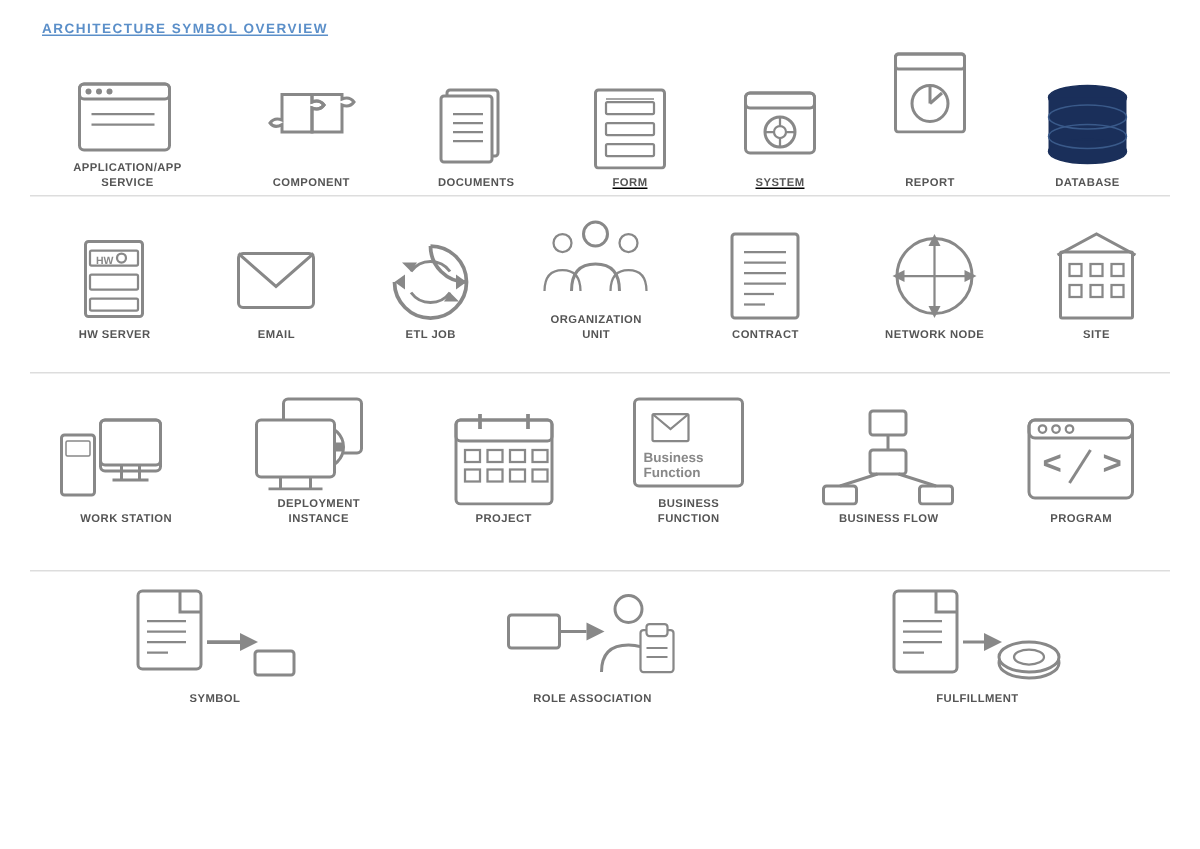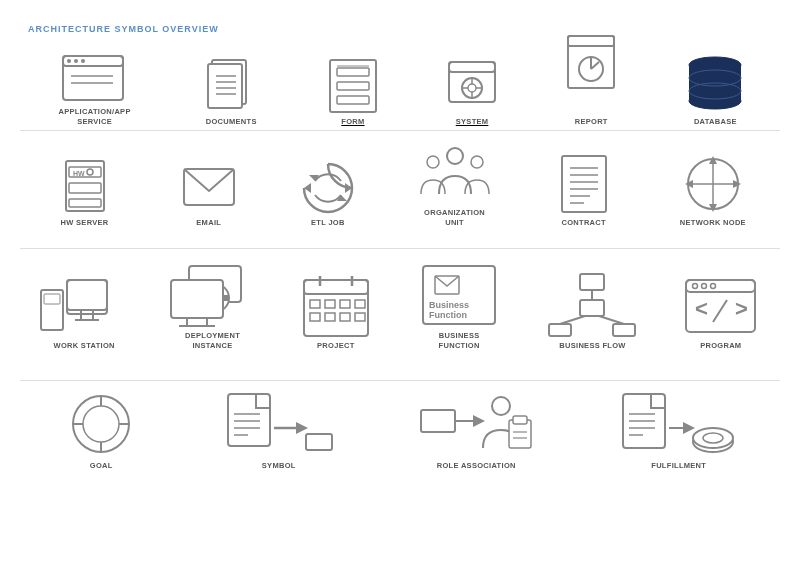--- a/index.html
+++ b/index.html
@@ -6,26 +6,27 @@
     body {
       background: #fff;
       font-family: Arial, sans-serif;
       width: 800px;
       height: 566px;
       overflow: hidden;
       position: relative;
     }
     .page-title {
       position: absolute;
-      top: 24px;
+      top: 14px;
       left: 28px;
       font-size: 9px;
       color: #5b8fc9;
       letter-spacing: 1px;
       font-weight: bold;
+      text-decoration: underline;
     }
     .symbol-item {
       display: flex;
       flex-direction: column;
       align-items: center;
       justify-content: flex-end;
       text-align: center;
       padding: 4px 2px 0 2px;
     }
     .symbol-label {
@@ -55,20 +56,28 @@
       <rect x="2" y="8" width="60" height="10" rx="3" ry="3" fill="none" stroke="#888" stroke-width="2"></rect>
       <circle cx="8" cy="13" r="2" fill="#888"></circle>
       <circle cx="15" cy="13" r="2" fill="#888"></circle>
       <circle cx="22" cy="13" r="2" fill="#888"></circle>
       <line x1="10" y1="28" x2="52" y2="28" stroke="#888" stroke-width="1.5"></line>
       <line x1="10" y1="35" x2="52" y2="35" stroke="#888" stroke-width="1.5"></line>
     </svg>
     <div class="symbol-label">APPLICATION/APP SERVICE</div>
   </div>
 
+  <div class="symbol-item" style="width:85px;">
+    <svg width="60" height="55" viewBox="0 0 60 55">
+
+      <path d="M10,5 L30,5 Q30,5 30,10 Q35,8 38,12 Q35,16 30,14 L30,30 L10,30 Q10,30 10,25 Q5,28 2,24 Q5,20 10,22 Z" fill="none" stroke="#888" stroke-width="2"></path>
+      <path d="M30,5 L50,5 Q50,5 50,8 Q55,6 58,10 Q55,14 50,12 L50,30 L30,30 L30,14 Q35,16 38,12 Q35,8 30,10 Z" fill="none" stroke="#888" stroke-width="2"></path>
+    </svg>
+    <div class="symbol-label">COMPONENT</div>
+  </div>
 
   <div class="symbol-item" style="width:75px;">
     <svg width="55" height="55" viewBox="0 0 55 55">
       <rect x="8" y="2" width="34" height="44" rx="2" fill="none" stroke="#888" stroke-width="2"></rect>
       <rect x="4" y="6" width="34" height="44" rx="2" fill="white" stroke="#888" stroke-width="2"></rect>
       <line x1="12" y1="18" x2="32" y2="18" stroke="#888" stroke-width="1.5"></line>
       <line x1="12" y1="24" x2="32" y2="24" stroke="#888" stroke-width="1.5"></line>
       <line x1="12" y1="30" x2="32" y2="30" stroke="#888" stroke-width="1.5"></line>
       <line x1="12" y1="36" x2="32" y2="36" stroke="#888" stroke-width="1.5"></line>
     </svg>
@@ -197,20 +206,36 @@
       <line x1="10" y1="30" x2="60" y2="30" stroke="#888" stroke-width="1.5"></line>
 
       <polygon points="35,2 31,10 39,10" fill="#888"></polygon>
       <polygon points="35,58 31,50 39,50" fill="#888"></polygon>
       <polygon points="7,30 15,26 15,34" fill="#888"></polygon>
       <polygon points="63,30 55,26 55,34" fill="#888"></polygon>
     </svg>
     <div class="symbol-label">NETWORK NODE</div>
   </div>
 
+  <div class="symbol-item" style="width:70px;">
+    <svg width="56" height="60" viewBox="0 0 56 60">
+
+      <rect x="4" y="14" width="48" height="44" rx="1" fill="none" stroke="#888" stroke-width="2"></rect>
+
+      <path d="M2,16 L28,2 L54,16" fill="none" stroke="#888" stroke-width="2"></path>
+
+      <rect x="10" y="22" width="8" height="8" fill="none" stroke="#888" stroke-width="1.5"></rect>
+      <rect x="24" y="22" width="8" height="8" fill="none" stroke="#888" stroke-width="1.5"></rect>
+      <rect x="38" y="22" width="8" height="8" fill="none" stroke="#888" stroke-width="1.5"></rect>
+      <rect x="10" y="36" width="8" height="8" fill="none" stroke="#888" stroke-width="1.5"></rect>
+      <rect x="24" y="36" width="8" height="8" fill="none" stroke="#888" stroke-width="1.5"></rect>
+      <rect x="38" y="36" width="8" height="8" fill="none" stroke="#888" stroke-width="1.5"></rect>
+    </svg>
+    <div class="symbol-label">SITE</div>
+  </div>
 </div>
 
 <hr style="position:absolute; top:248px; left:20px; right:20px; border:none; border-top:1px solid #ddd;">
 
 <div style="position:absolute; top:258px; left:20px; right:20px; display:flex; align-items:flex-end; justify-content:space-around;">
 
   <div class="symbol-item" style="width:100px;">
     <svg width="90" height="65" viewBox="0 0 90 65">
 
       <rect x="2" y="18" width="22" height="40" rx="2" fill="none" stroke="#888" stroke-width="2"></rect>
@@ -312,32 +337,20 @@
       <line x1="30" y1="50" x2="44" y2="28" stroke="#888" stroke-width="2"></line>
     </svg>
     <div class="symbol-label">PROGRAM</div>
   </div>
 </div>
 
 <hr style="position:absolute; top:380px; left:20px; right:20px; border:none; border-top:1px solid #ddd;">
 
 <div style="position:absolute; top:388px; left:20px; right:20px; display:flex; align-items:flex-end; justify-content:space-around;">
 
-  <div class="symbol-item" style="width:90px;">
-    <svg width="72" height="65" viewBox="0 0 72 65">
-      <circle cx="36" cy="32" r="28" fill="none" stroke="#888" stroke-width="2"></circle>
-      <circle cx="36" cy="32" r="18" fill="none" stroke="#888" stroke-width="1.5"></circle>
-
-      <line x1="36" y1="4" x2="36" y2="14" stroke="#888" stroke-width="2"></line>
-      <line x1="36" y1="50" x2="36" y2="60" stroke="#888" stroke-width="2"></line>
-      <line x1="8" y1="32" x2="18" y2="32" stroke="#888" stroke-width="2"></line>
-      <line x1="54" y1="32" x2="64" y2="32" stroke="#888" stroke-width="2"></line>
-    </svg>
-    <div class="symbol-label">GOAL</div>
-  </div>
 
   <div class="symbol-item" style="width:120px;">
     <svg width="110" height="65" viewBox="0 0 110 65">
 
       <rect x="4" y="2" width="42" height="52" rx="3" fill="none" stroke="#888" stroke-width="2"></rect>
 
       <polyline points="32,2 32,16 46,16" fill="none" stroke="#888" stroke-width="2"></polyline>
       <line x1="10" y1="22" x2="36" y2="22" stroke="#888" stroke-width="1.5"></line>
       <line x1="10" y1="29" x2="36" y2="29" stroke="#888" stroke-width="1.5"></line>
       <line x1="10" y1="36" x2="36" y2="36" stroke="#888" stroke-width="1.5"></line>

